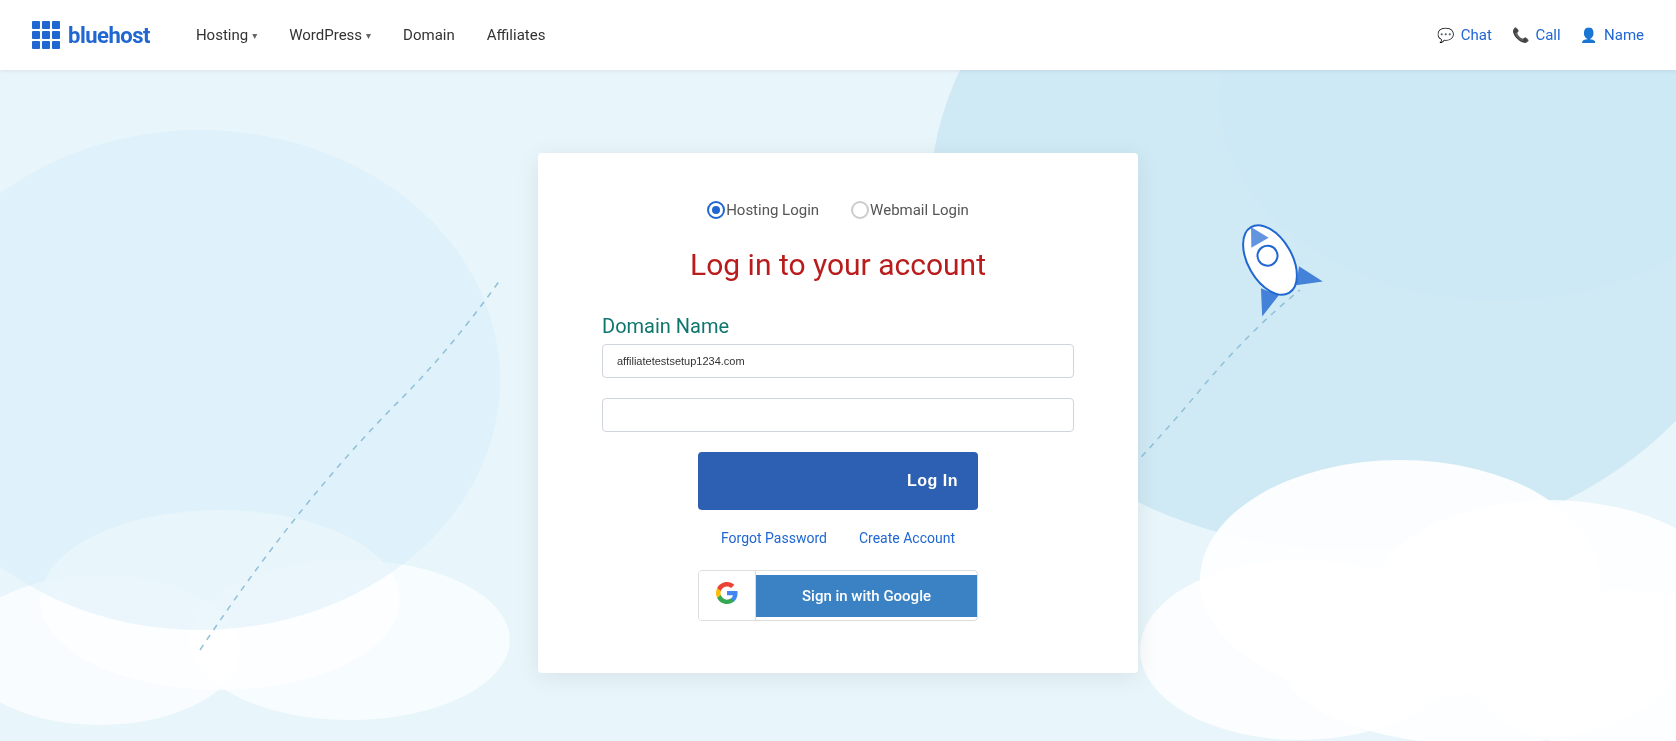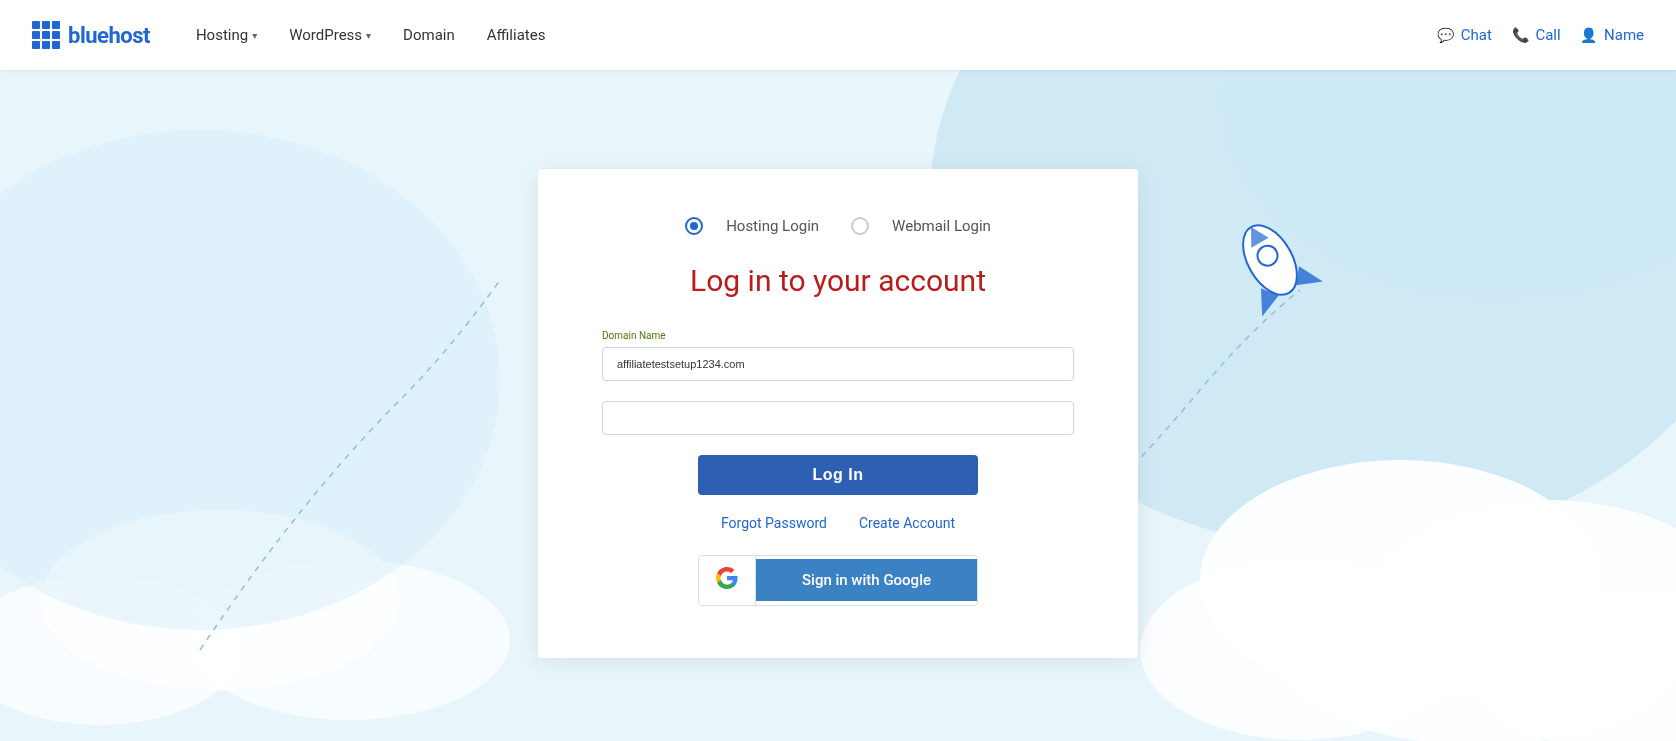--- a/index.html
+++ b/index.html
@@ -135,21 +135,21 @@
       display: flex;
       align-items: center;
       gap: 32px;
       justify-content: center;
       margin-bottom: 28px;
     }
 
     .radio-tab {
       display: flex;
       align-items: center;
-      gap: 23px;
+      gap: 1px;
       cursor: pointer;
       font-size: 15px;
       color: #555;
     }
 
     .radio-circle {
       width: 18px;
       height: 18px;
       border-radius: 50%;
       border: 2px solid #ccc;
@@ -177,49 +177,50 @@
       color: #b91c1c;
       margin-bottom: 32px;
     }
 
     .form-group {
       margin-bottom: 20px;
     }
 
     .form-label {
       display: block;
-      font-size: 10px;
-      color: #4d7c0f;
+      font-size: 20px;
+      color: #0f766e;
       margin-bottom: 6px;
     }
 
     .form-input {
       width: 100%;
       padding: 10px 14px;
       border: 1px solid #d0d5dd;
       border-radius: 4px;
       font-size: 11px;
       color: #333;
       outline: none;
     }
 
     .login-btn {
       display: block;
       width: 100%;
       max-width: 280px;
       margin: 12px auto 20px;
-      padding: 11px;
+      padding: 20px;
       background: #2d5fb3;
       color: white;
       border: none;
       border-radius: 4px;
       font-size: 16px;
       font-weight: 600;
       cursor: pointer;
       letter-spacing: 0.5px;
+      text-align: right;
     }
 
     .links-row {
       display: flex;
       justify-content: center;
       gap: 32px;
       margin-bottom: 24px;
       text-align: center;
     }
 

